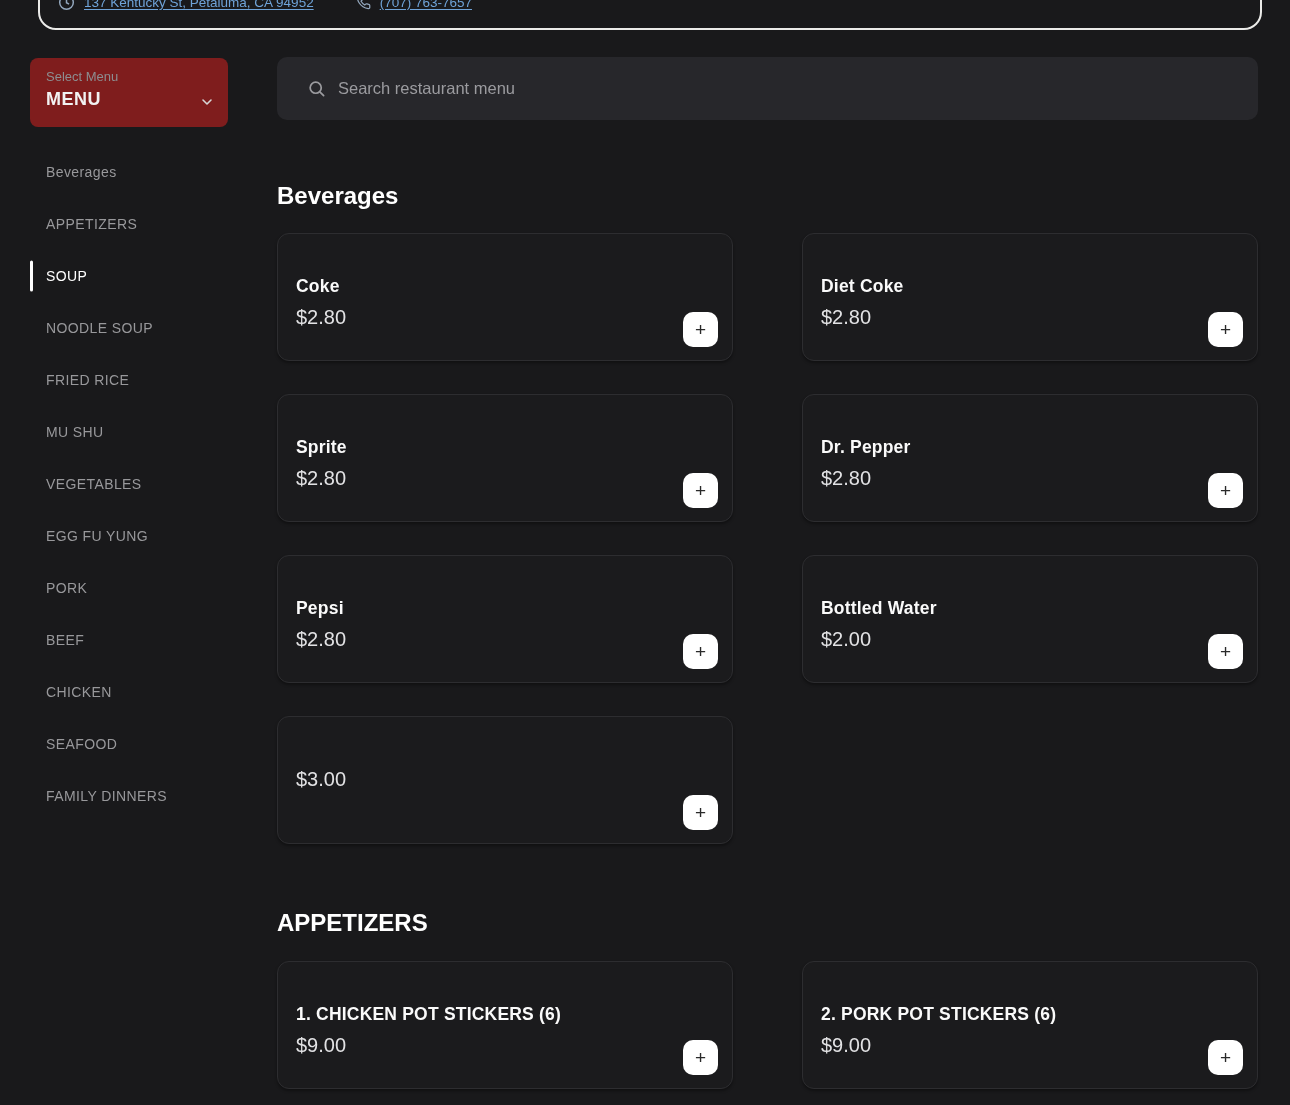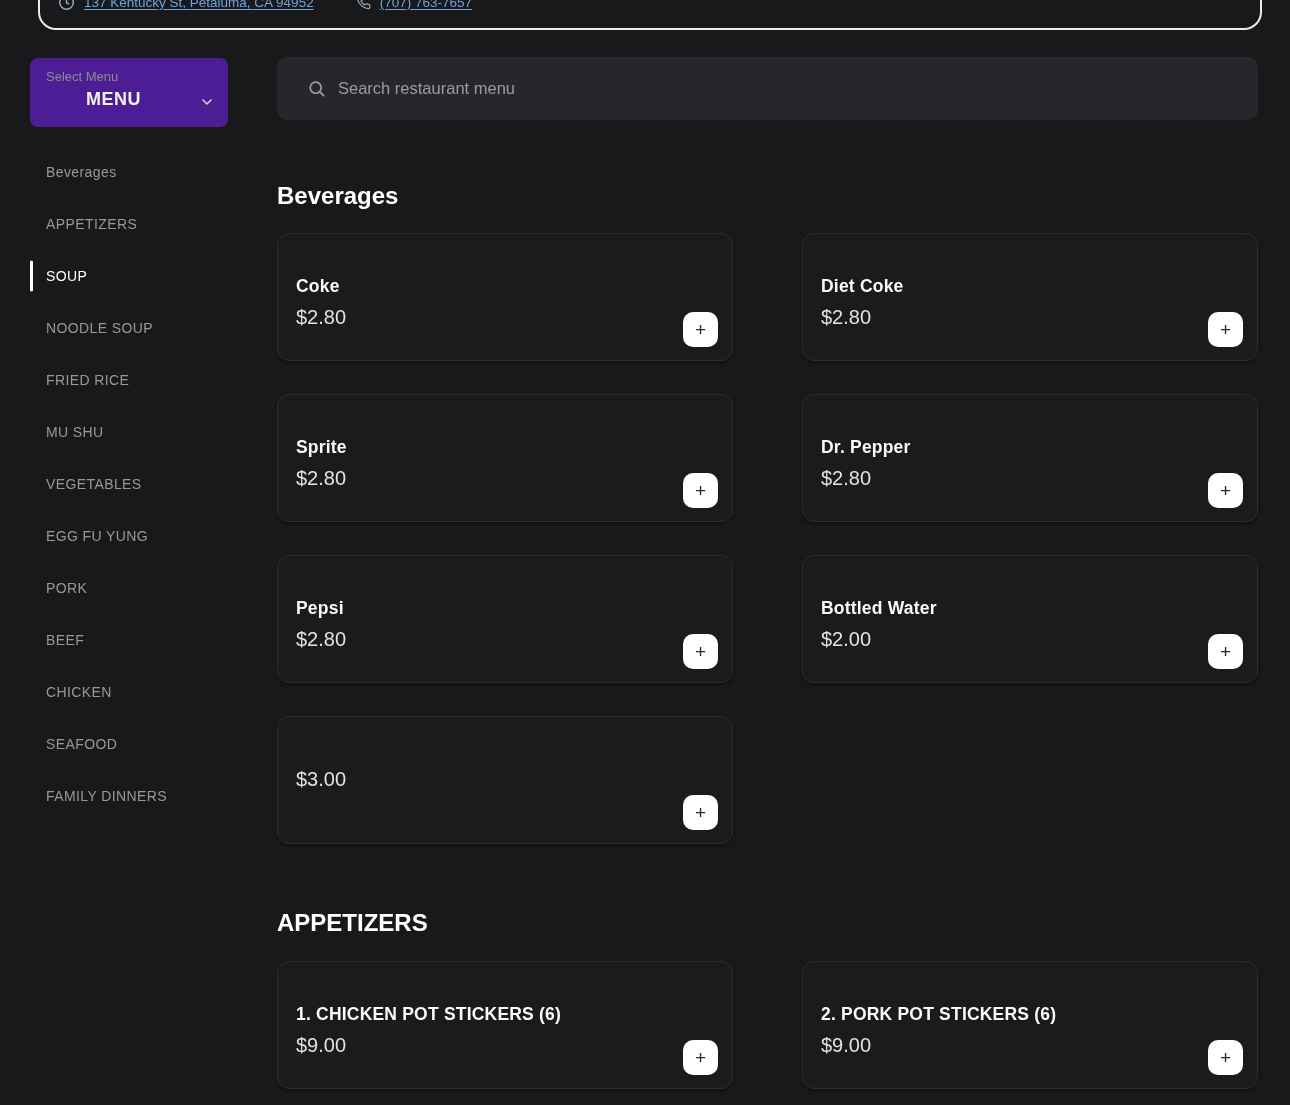--- a/index.html
+++ b/index.html
@@ -21,25 +21,25 @@
   .contact-group + .contact-group { margin-left:42px; }
   .contact-group a {
     color: var(--link,#6fa3d8); font-size:13.5px; text-decoration:underline;
     text-underline-offset:2px; cursor:pointer;
   }
   .contact-icon { display:flex; align-items:center; color:#93a7bd; }
 
   
   .sidebar { position:absolute; left:30px; top:58px; width:198px; }
   .menu-select {
-    background:#4c1d95; border-radius:8px; padding:11px 14px 12px 16px;
+    background:#7f1d1d; border-radius:8px; padding:11px 14px 12px 16px;
     position:relative; cursor:pointer; height:69px;
   }
   .menu-select-label { font-size:13px; color:#8d8d90; }
-  .menu-select-value { font-size:18px; font-weight:700; color:#f2f2f2; letter-spacing:.5px; margin-top:5px;margin-left:40px; }
+  .menu-select-value { font-size:18px; font-weight:700; color:#f2f2f2; letter-spacing:.5px; margin-top:5px; }
   .menu-select-chevron { position:absolute; right:13px; bottom:17px; color:#d6d6d6; display:flex; }
   .side-nav { list-style:none; margin-top:19px; }
   .side-nav li {
     position:relative; height:52px; display:flex; align-items:center;
     padding-left:16px; font-size:14px; letter-spacing:.4px;
     color: var(--muted_text,#98989b); cursor:pointer;
   }
   .side-nav li.active { color: var(--active_text,#ffffff); }
   .side-nav li.active::before {
     content:""; position:absolute; left:0; top:50%; transform:translateY(-50%);

